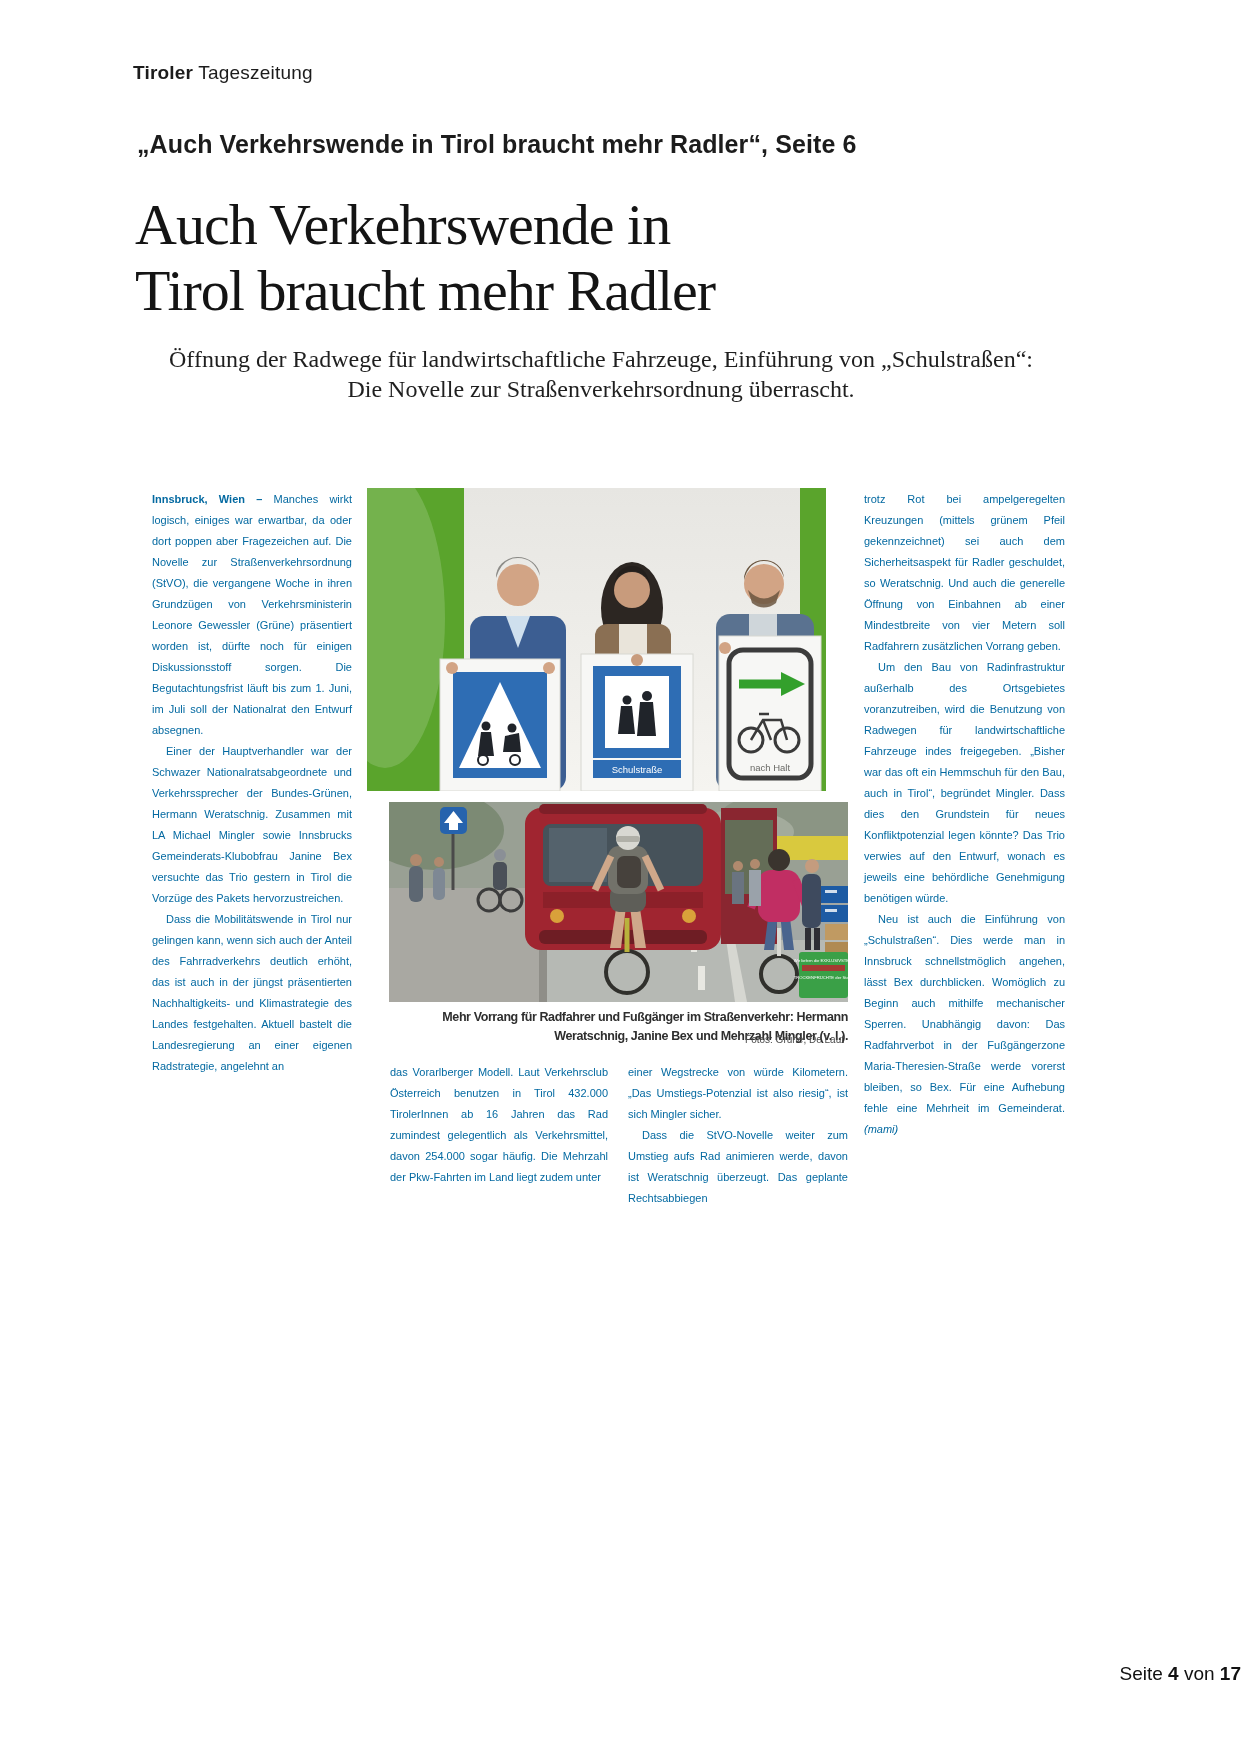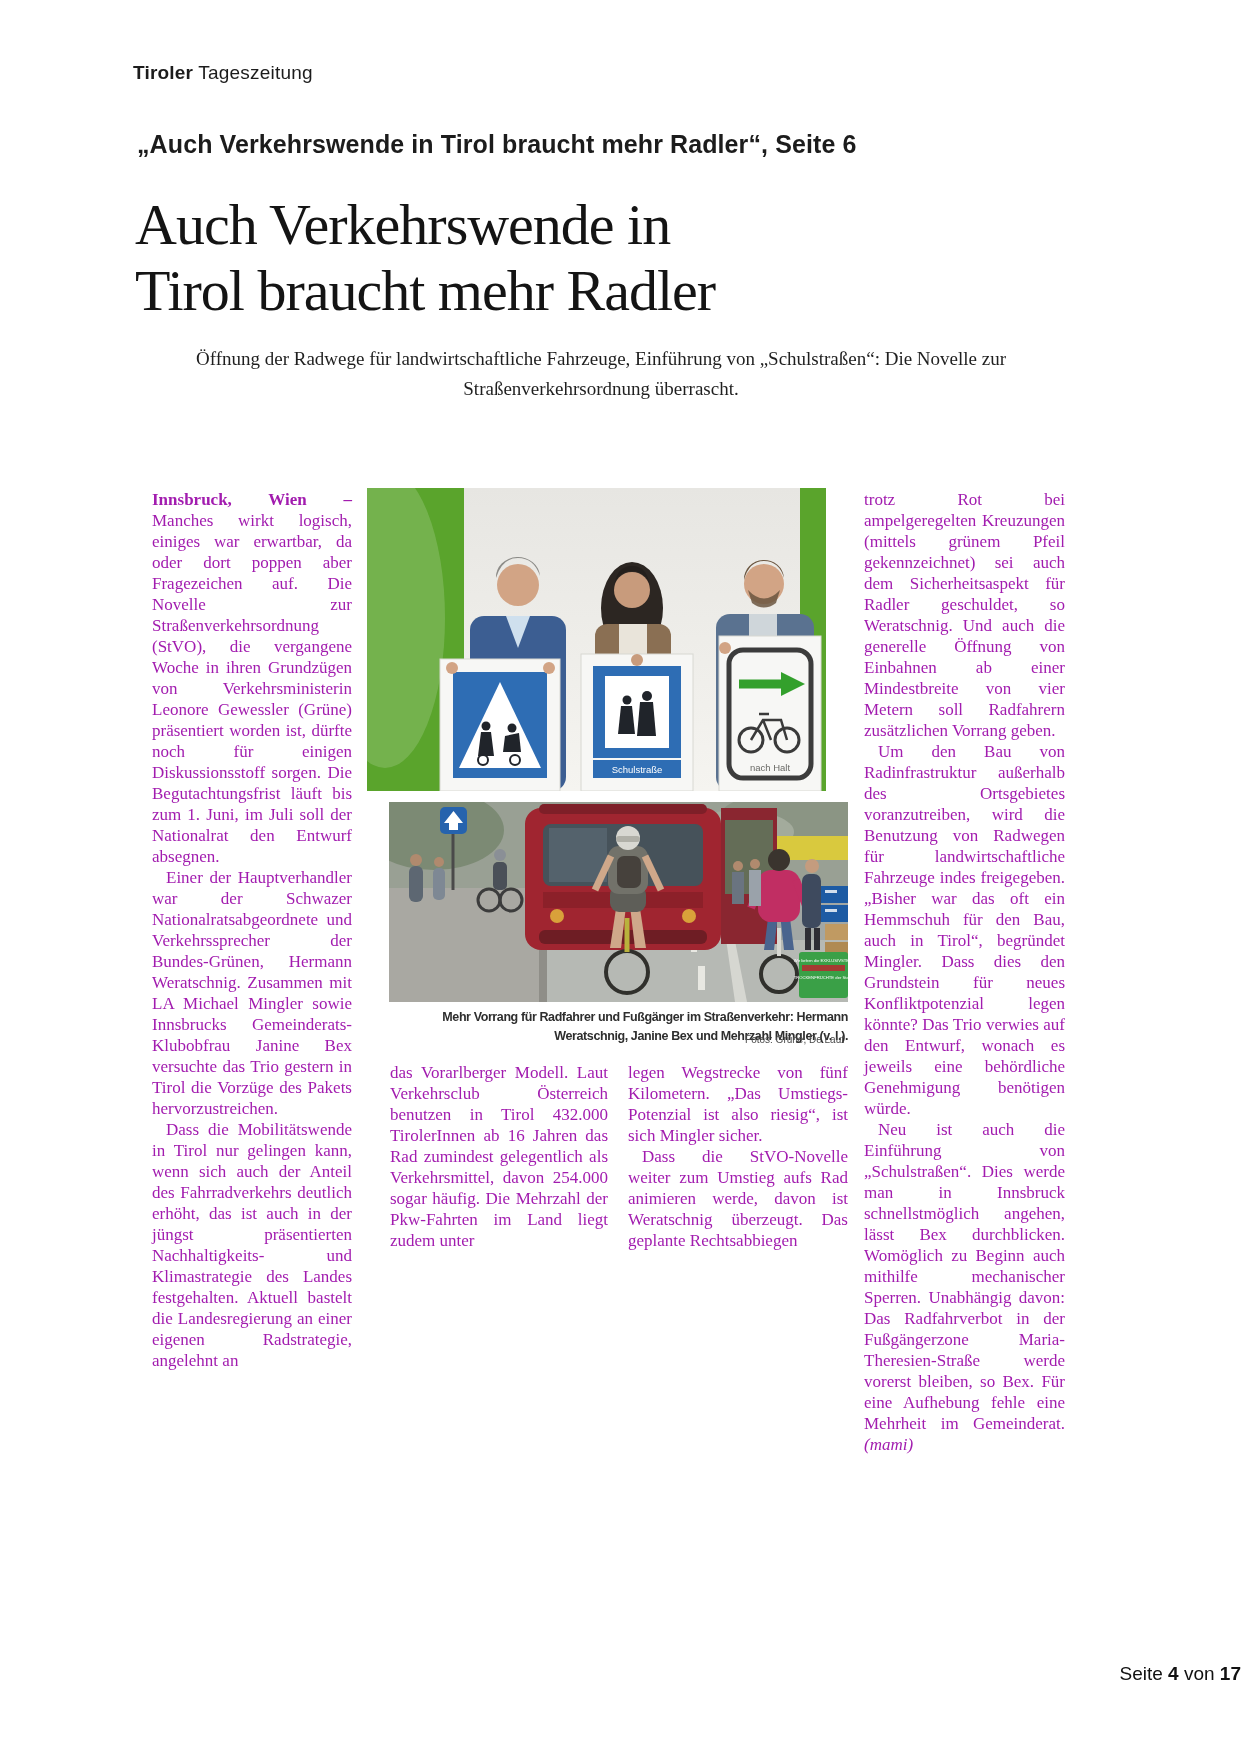--- a/index.html
+++ b/index.html
@@ -8,24 +8,24 @@
   .abs{position:absolute;text-align:right;}
   
   .masthead{left:133px;top:62px;font-size:19px;letter-spacing:.2px;}
   .masthead .b{font-weight:bold;}
   .tocline{left:137px;top:130px;font-size:25px;font-weight:bold;letter-spacing:.1px;}
   
   .headline{left:135px;top:192px;width:932px;text-align:left;
             font-family:"Liberation Serif",serif;font-weight:400;color:#141414;
             font-size:58px;line-height:66px;letter-spacing:-1px;}
   .subhead{left:155px;top:344px;width:892px;text-align:center;
-           font-family:"Liberation Serif",serif;font-size:19px;line-height:30px;color:#1f1f1f;}
-  
-  .col{font-family:Liberation Serif, serif;font-size:17px;line-height:21px;
-       text-align:justify;color:#a21caf;hyphens:auto;}
+           font-family:"Liberation Serif",serif;font-size:24px;line-height:30px;color:#1f1f1f;}
+  
+  .col{font-family:Liberation Sans, sans-serif;font-size:11px;line-height:21px;
+       text-align:justify;color:#0369a1;hyphens:auto;}
   .col p{margin:0;}
   .col p.ind{text-indent:14px;}
   #col1{left:152px;top:489px;width:200px;}
   #col2{left:390px;top:1062px;width:218px;}
   #col3{left:628px;top:1062px;width:220px;}
   #col4{left:864px;top:489px;width:201px;}
   .dateline{font-weight:bold;}
   .sig{font-style:italic;}
   
   #photo1{left:367px;top:488px;width:459px;height:303px;}
@@ -251,21 +251,21 @@
   <div class="abs caption">
     <span>Mehr Vorrang für Radfahrer und Fußgänger im Straßenverkehr: Hermann Weratschnig, Janine Bex und Mehrzahl Mingler (v. l.).</span>
     <span class="credit">Fotos: Grüne, De Laut</span>
   </div>
 
   <div id="col2" class="abs col">
     <p>das Vorarlberger Modell. Laut Verkehrsclub Österreich benutzen in Tirol 432.000 TirolerInnen ab 16 Jahren das Rad zumindest gelegentlich als Verkehrsmittel, davon 254.000 sogar häufig. Die Mehrzahl der Pkw-Fahrten im Land liegt zudem unter</p>
   </div>
 
   <div id="col3" class="abs col">
-    <p>legen Wegstrecke von fünf Kilometern. „Das Umstiegs-Potenzial ist also riesig“, ist sich Mingler sicher.</p>
+    <p>einer Wegstrecke von würde Kilometern. „Das Umstiegs-Potenzial ist also riesig“, ist sich Mingler sicher.</p>
     <p class="ind">Dass die StVO-Novelle weiter zum Umstieg aufs Rad animieren werde, davon ist Weratschnig überzeugt. Das geplante Rechtsabbiegen</p>
   </div>
 
   <div id="col4" class="abs col">
     <p>trotz Rot bei ampelgeregelten Kreuzungen (mittels grünem Pfeil gekennzeichnet) sei auch dem Sicherheitsaspekt für Radler geschuldet, so Weratschnig. Und auch die generelle Öffnung von Einbahnen ab einer Mindestbreite von vier Metern soll Radfahrern zusätzlichen Vorrang geben.</p>
     <p class="ind">Um den Bau von Radinfrastruktur außerhalb des Ortsgebietes voranzutreiben, wird die Benutzung von Radwegen für landwirtschaftliche Fahrzeuge indes freigegeben. „Bisher war das oft ein Hemmschuh für den Bau, auch in Tirol“, begründet Mingler. Dass dies den Grundstein für neues Konfliktpotenzial legen könnte? Das Trio verwies auf den Entwurf, wonach es jeweils eine behördliche Genehmigung benötigen würde.</p>
     <p class="ind"><span>Neu ist auch die Einführung von „Schulstraßen“. Dies werde man in Innsbruck schnellstmöglich angehen, lässt Bex durchblicken. Womöglich zu Beginn auch mithilfe mechanischer Sperren. Unabhängig davon: Das Radfahrverbot in der Fußgängerzone Maria-Theresien-Straße werde vorerst bleiben, so Bex. Für eine Aufhebung fehle eine Mehrheit im Gemeinderat.</span> <span class="sig">(mami)</span></p>
   </div>
 
   <div class="abs footer">

